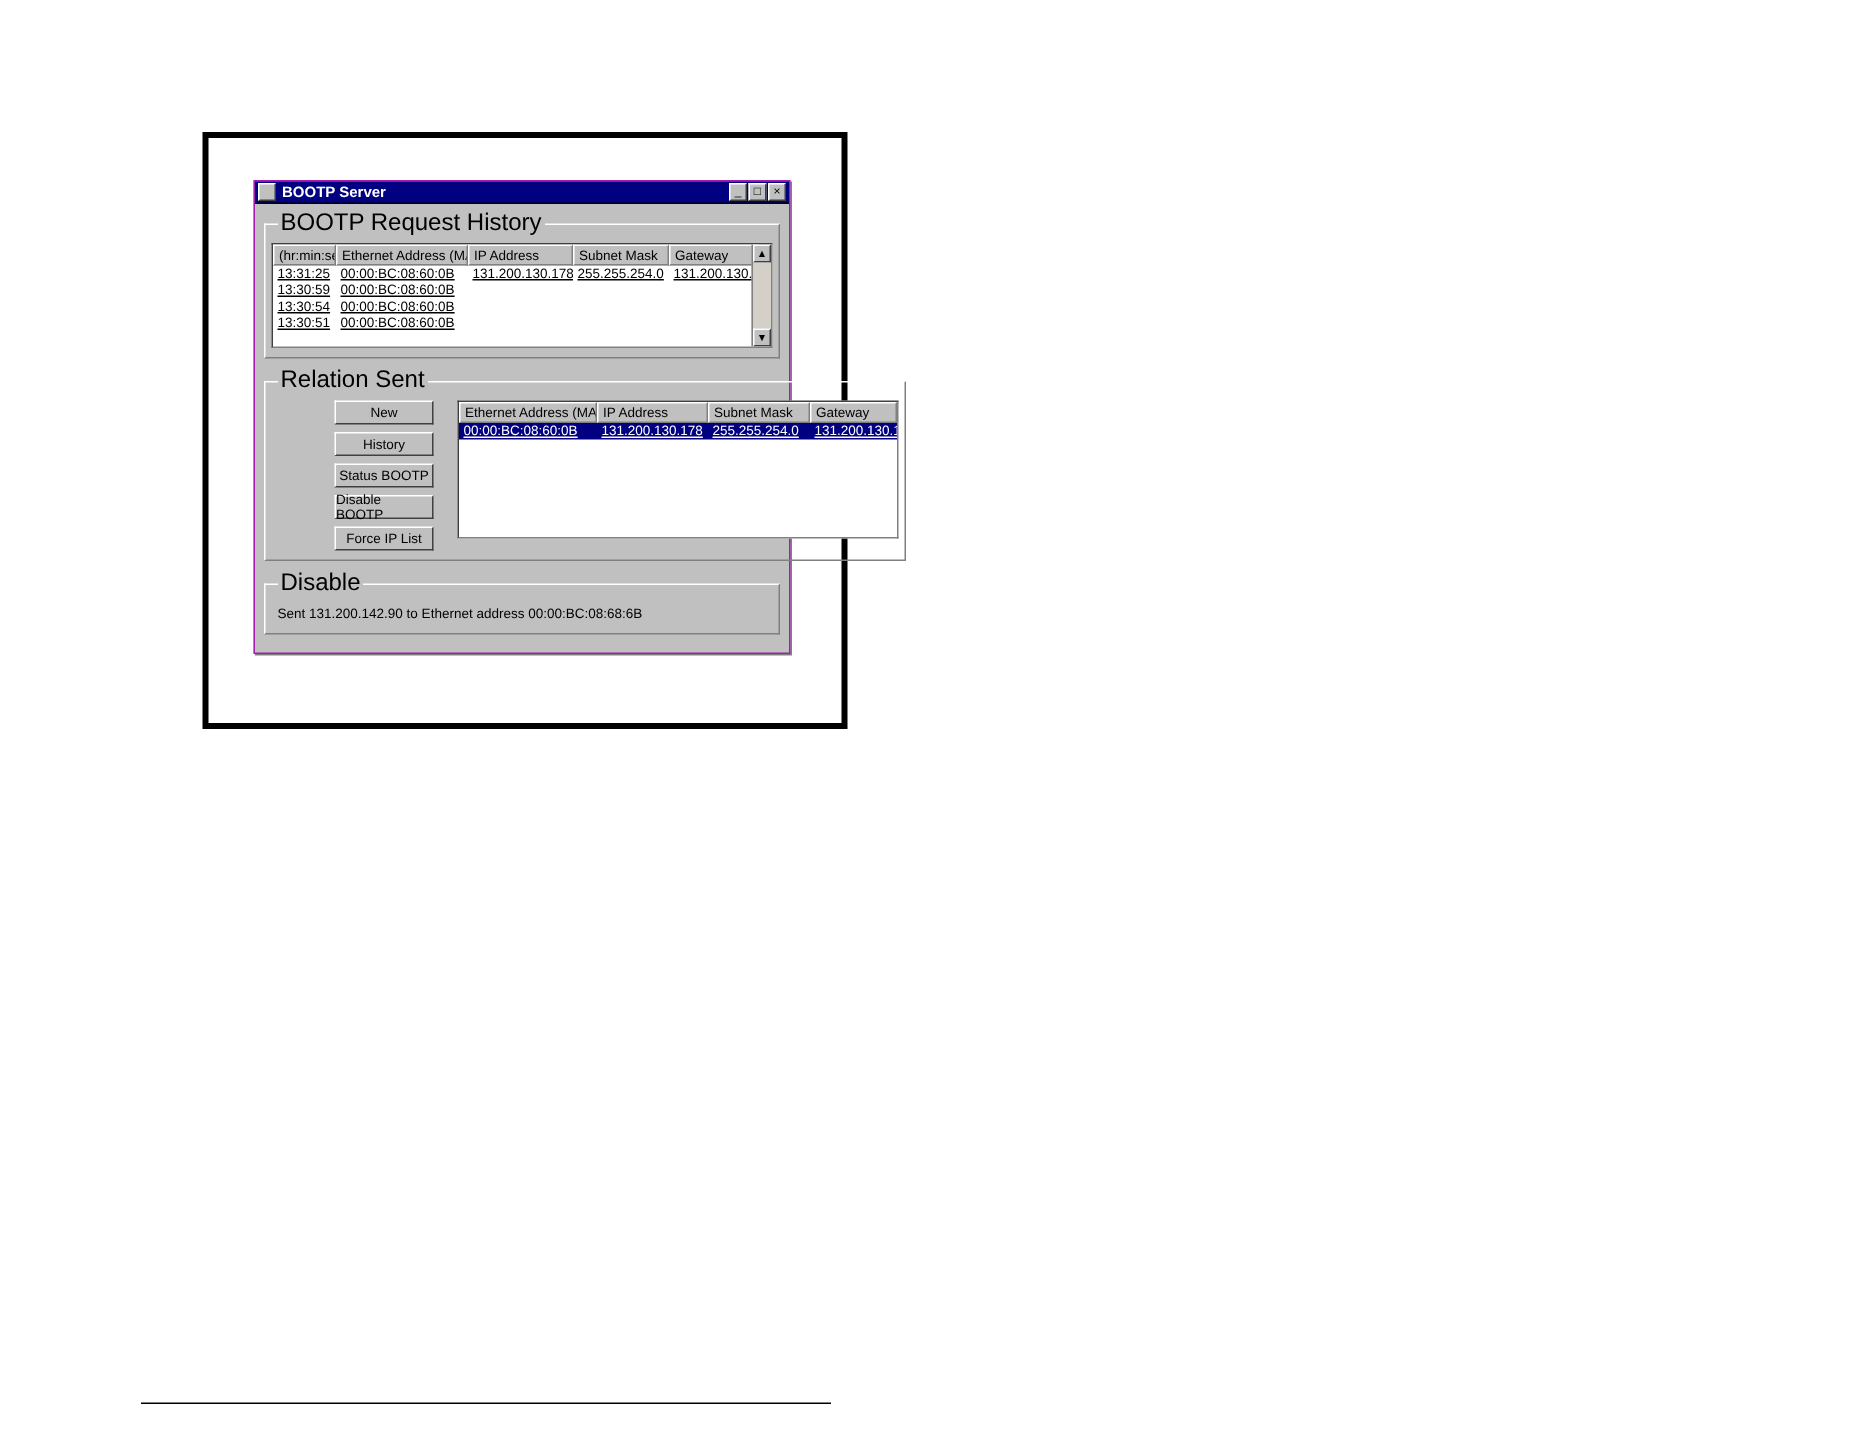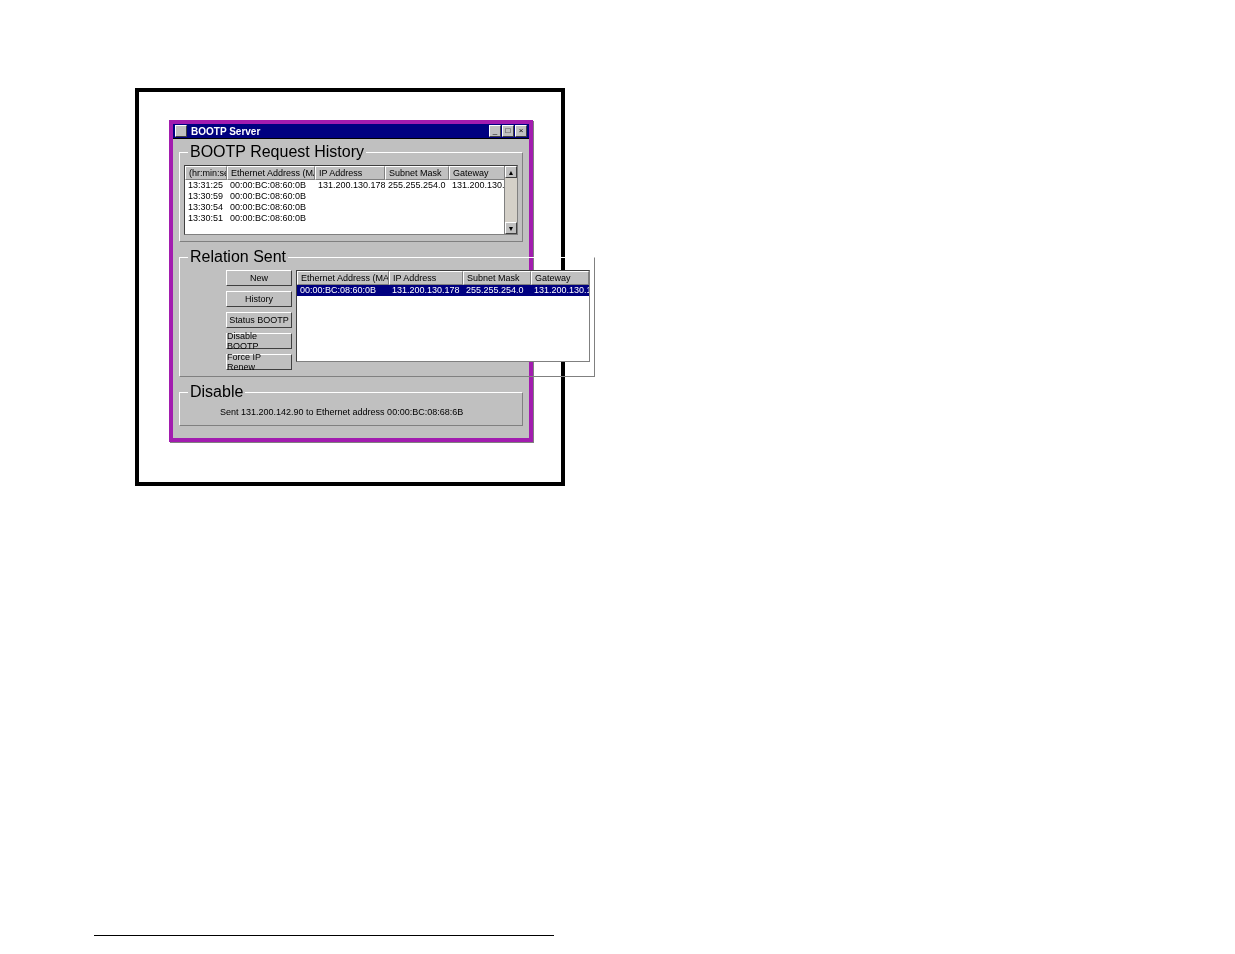--- a/index.html
+++ b/index.html
@@ -1,43 +1,43 @@
 <!DOCTYPE html>
 <html><head>
 <meta charset="utf-8">
 <style>
   html,body{margin:0;padding:0;background:#fff;font-family:"Segoe UI",Tahoma,Arial,sans-serif;font-size:11px;color:#000;}
   .page{width:1235px;height:954px;position:relative;}
   .figure-frame{position:absolute;left:135px;top:88px;width:430px;height:398px;border:4px solid #000;box-sizing:border-box;padding:28px 20px 18px 30px;}
-  .win{width:356px;border:4px solid #a21caf;background:#c0c0c0;box-shadow:1px 1px 0 #808080;}
+  .win{width:356px;border:1px solid #a21caf;background:#c0c0c0;box-shadow:1px 1px 0 #808080;}
   .titlebar{background:#000080;color:#fff;height:14px;display:flex;align-items:center;padding:0 2px;border-bottom:1px solid #000;}
   .titlebar .sys-icon{width:12px;height:12px;background:#c0c0c0;border:1px solid #fff;border-right-color:#404040;border-bottom-color:#404040;box-sizing:border-box;margin-right:4px;}
   .titlebar .title{font-weight:bold;font-size:10px;flex:1;}
   .winbtn{width:12px;height:12px;background:#c0c0c0;border:1px solid #fff;border-right-color:#404040;border-bottom-color:#404040;box-sizing:border-box;margin-left:1px;display:flex;align-items:center;justify-content:center;font-size:8px;line-height:1;color:#000;}
   .menubar{height:14px;display:flex;align-items:center;gap:8px;padding:0 6px;font-size:10px;}
   .menubar span u{text-decoration:underline;}
   .client{padding:4px 6px 6px;}
   fieldset.grp{border:1px solid #808080;border-top-color:#fff;border-left-color:#fff;padding:4px 4px 6px;margin:0 0 6px;position:relative;}
   fieldset.grp>legend{font-size:16px;padding:0 2px;margin-left:4px;}
   .listbox{background:#fff;border:1px solid #808080;border-top-color:#404040;border-left-color:#404040;height:68px;overflow:hidden;position:relative;}
   .list-head{display:flex;height:14px;}
   .list-head .hcell{background:#c0c0c0;border:1px solid #fff;border-right-color:#808080;border-bottom-color:#808080;box-sizing:border-box;font-size:9px;padding:1px 3px;overflow:hidden;white-space:nowrap;}
   .list-body{font-size:9px;line-height:11px;}
-  .lrow{display:flex;}
+  .lrow{display:flex;text-decoration:underline;}
   .lrow.sel{background:#000080;color:#fff;}
   .lcell{padding:0 3px;overflow:hidden;white-space:nowrap;box-sizing:border-box;}
   .scroll{position:absolute;right:0;top:0;bottom:0;width:12px;background:#c0c0c0;display:flex;flex-direction:column;border-left:1px solid #808080;}
   .sbtn{height:12px;background:#c0c0c0;border:1px solid #fff;border-right-color:#404040;border-bottom-color:#404040;box-sizing:border-box;display:flex;align-items:center;justify-content:center;font-size:7px;}
   .strack{flex:1;background:#d4d0c8;}
-  .relation-grid{display:flex;gap:4px;align-items:flex-start;padding-left:42px;}
+  .relation-grid{display:flex;gap:16px;align-items:flex-start;padding-left:42px;}
   .btncol{display:flex;flex-direction:column;gap:5px;width:66px;}
   .btn{height:16px;background:#c0c0c0;border:1px solid #fff;border-right-color:#404040;border-bottom-color:#404040;box-sizing:border-box;font-size:9px;display:flex;align-items:center;justify-content:center;cursor:default;}
   .rel-list{flex:1;}
   .rel-list .listbox{height:90px;}
-  .status-text{font-size:9px;padding:2px 4px;margin-left:32px;}
+  .status-text{font-size:9px;padding:2px 4px;}
   .footer-rule{position:absolute;left:94px;bottom:18px;width:460px;border-top:1px solid #000;}
   
   .c-time{width:42px;} .c-mac{width:88px;} .c-ip{width:70px;} .c-sub{width:64px;} .c-gw{width:60px;}
   .c-mac2{width:92px;} .c-ip2{width:74px;} .c-sub2{width:68px;} .c-gw2{width:58px;}
 </style>
 </head>
 <body>
 
 <div class="page">
   <div class="figure-frame">
@@ -103,21 +103,21 @@
         </fieldset>
 
         <fieldset class="grp">
           <legend>Relation Sent</legend>
           <div class="relation-grid">
             <div class="btncol">
               <div class="btn">New</div>
               <div class="btn">History</div>
               <div class="btn">Status BOOTP</div>
               <div class="btn">Disable BOOTP</div>
-              <div class="btn">Force IP Renew</div>
+              <div class="btn">Force IP List</div>
             </div>
             <div class="rel-list">
               <div class="listbox">
                 <div class="list-head">
                   <div class="hcell c-mac2">Ethernet Address (MAC)</div>
                   <div class="hcell c-ip2">IP Address</div>
                   <div class="hcell c-sub2">Subnet Mask</div>
                   <div class="hcell c-gw2">Gateway</div>
                 </div>
                 <div class="list-body">

